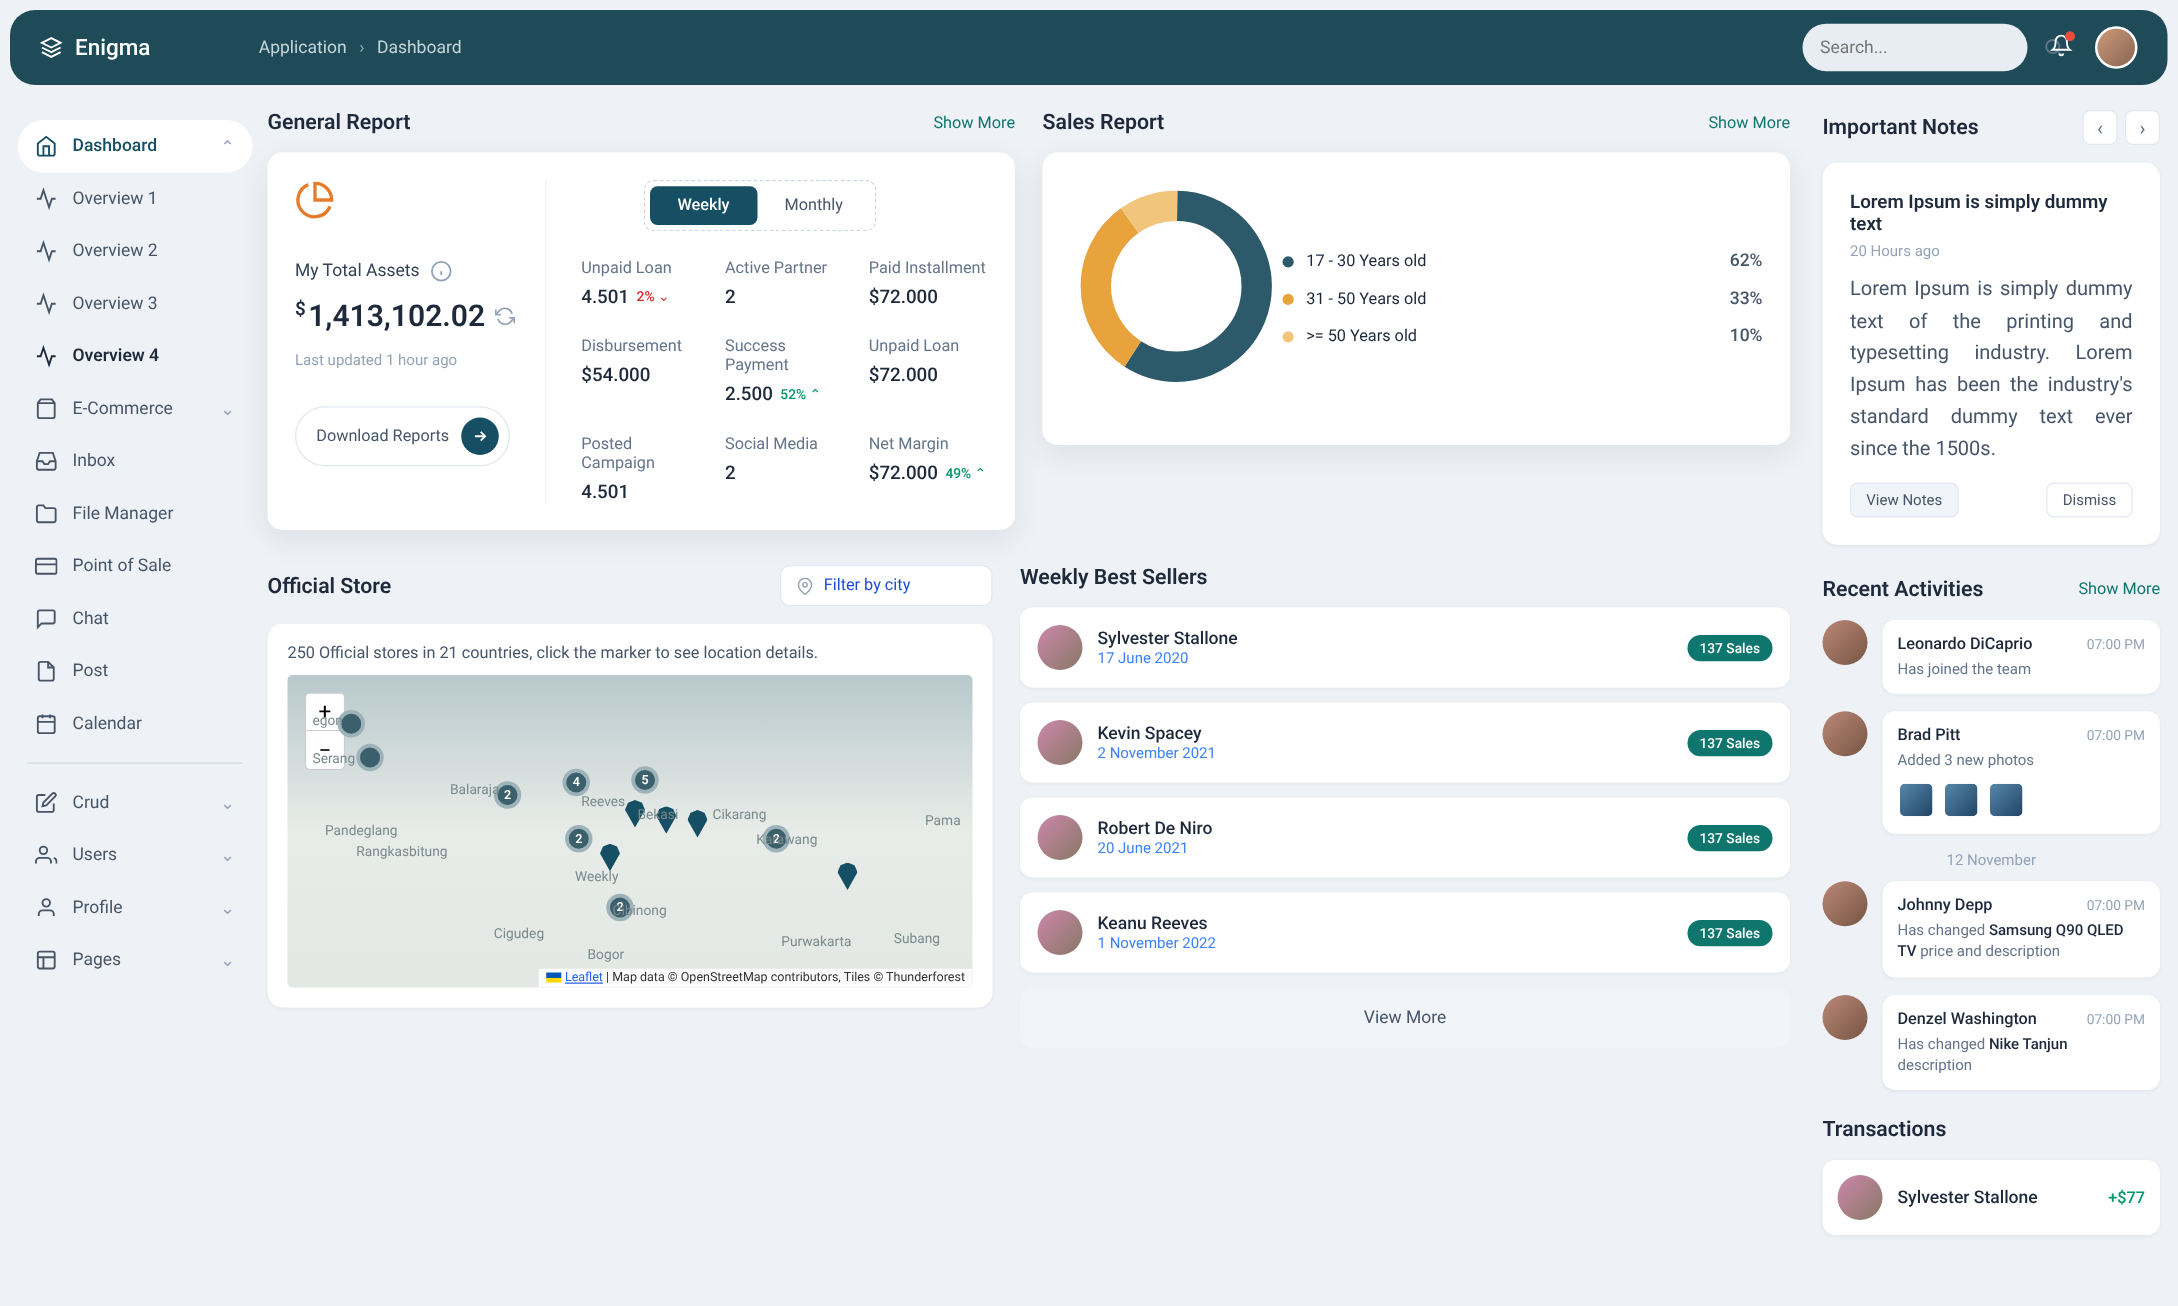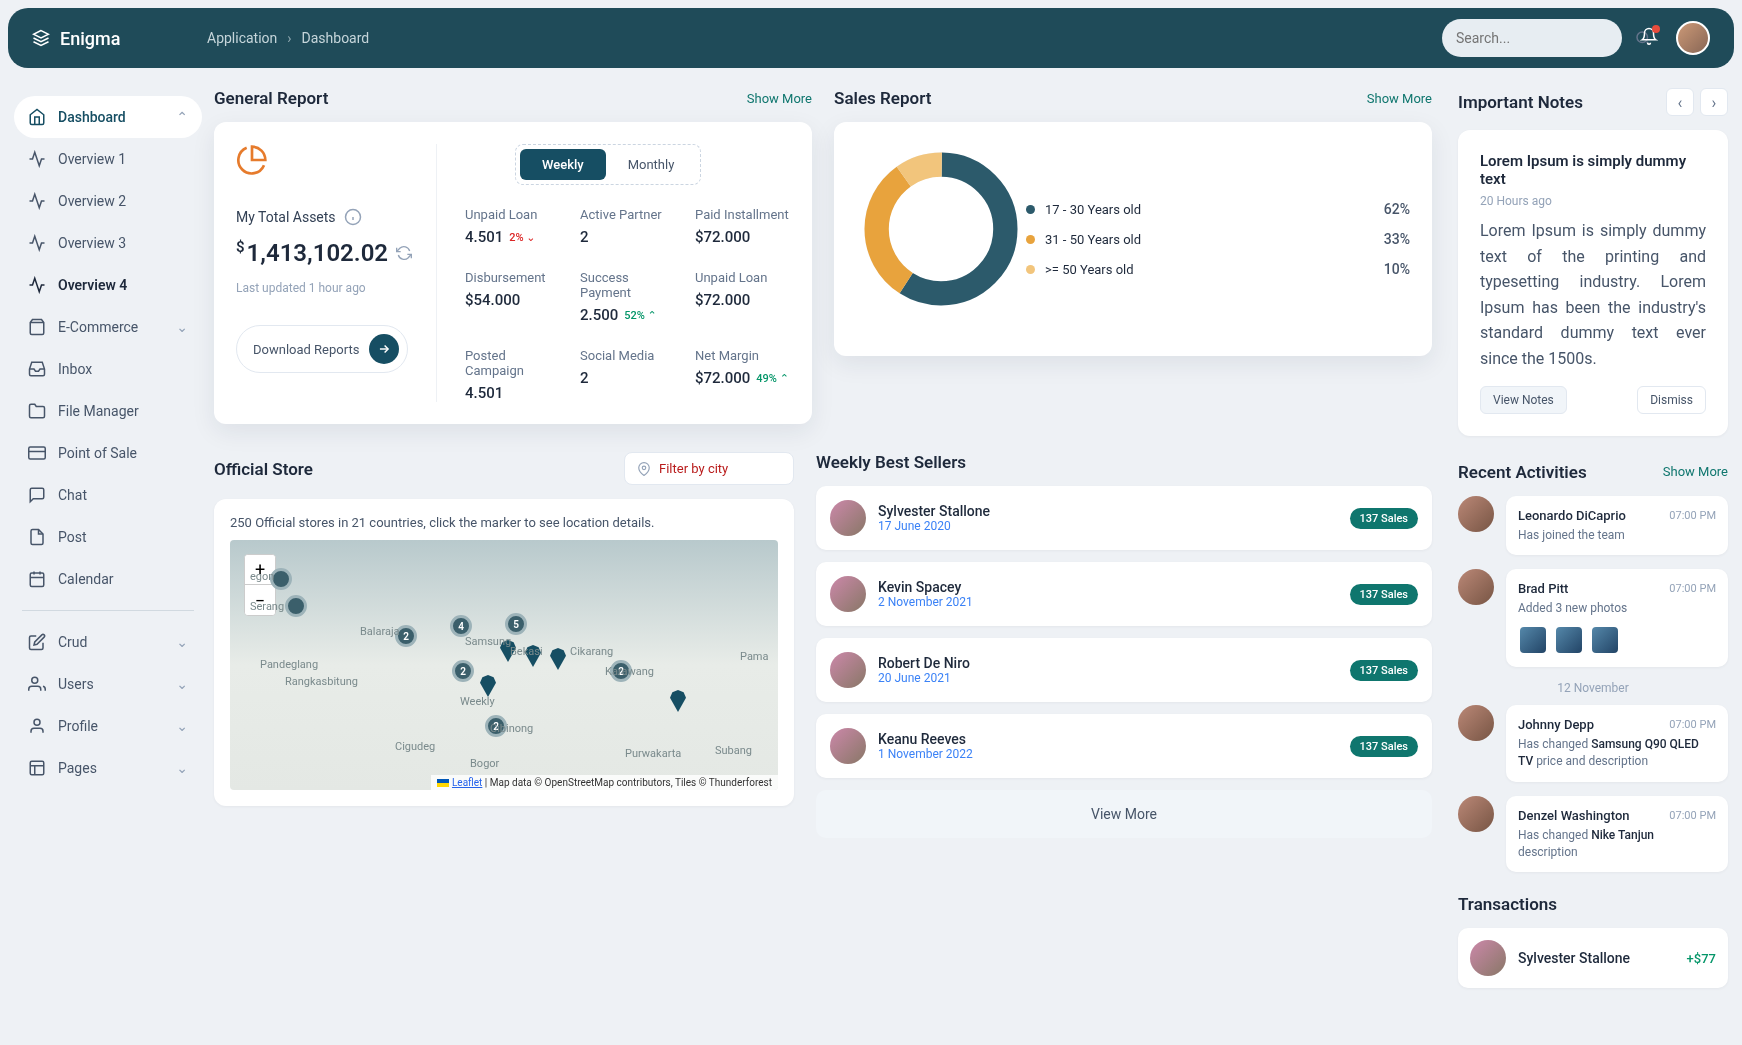--- a/index.html
+++ b/index.html
@@ -59,21 +59,21 @@
 .sales-card{display:flex;flex-direction:row;align-items:center}
 .donut-wrap{position:relative;width:170px;height:170px;margin-bottom:20px}
 .legend-rows{width:100%;display:flex;flex-direction:column;gap:14px;font-size:13px}
 .lrow{display:flex;align-items:center;gap:10px}
 .dot{width:9px;height:9px;border-radius:50%}
 .lrow .pct2{margin-left:auto;color:#475569;font-weight:500;font-size:14px}
 
 .store-row{display:grid;grid-template-columns:580px 1fr;gap:22px;margin-top:28px}
 .store-head{display:flex;justify-content:space-between;align-items:center;margin-bottom:14px}
 .store-head h2{font-size:17px;font-weight:600}
-.filter-input{display:flex;align-items:center;gap:8px;border:1px solid #e2e8f0;border-radius:8px;padding:8px 12px;background:#fff;font-size:13px;color:#b91c1c;width:170px}
+.filter-input{display:flex;align-items:center;gap:8px;border:1px solid #e2e8f0;border-radius:8px;padding:8px 12px;background:#fff;font-size:13px;color:#1d4ed8;width:170px}
 .store-card{padding:16px}
 .store-card .hint{font-size:13px;color:#475569;margin-bottom:10px}
 .map{position:relative;width:100%;height:250px;background:linear-gradient(180deg,#b8c9cc 0%,#e8ece8 50%,#e4e8e4 100%);border-radius:4px;overflow:hidden}
 .map-labels{position:absolute;inset:0;pointer-events:none}
 .map-labels span{position:absolute;font-size:11px;color:#7a8a8c}
 .marker{position:absolute;width:22px;height:22px;border-radius:50%;background:#3b5f6b;border:3px solid #9db3b9;display:flex;align-items:center;justify-content:center;color:#fff;font-size:10px;font-weight:600}
 .pin{position:absolute;width:16px;height:22px}
 .pin::before{content:"";position:absolute;inset:0;background:#164e63;clip-path:polygon(50% 100%,0 35%,15% 10%,50% 0,85% 10%,100% 35%)}
 .zoom-ctrl{position:absolute;top:14px;left:14px;display:flex;flex-direction:column;background:#fff;border:1px solid #ccc;border-radius:4px;overflow:hidden}
 .zoom-ctrl button{width:30px;height:30px;border:none;background:#fff;font-size:18px;cursor:pointer;border-bottom:1px solid #ccc}
@@ -433,21 +433,21 @@
               <div class="pin" style="top:105px;left:295px"></div>
               <div class="pin" style="top:108px;left:320px"></div>
               <div class="pin" style="top:135px;left:250px"></div>
               <div class="pin" style="top:150px;left:440px"></div>
               <div class="map-labels">
                 <span style="top:30px;left:20px">egon</span>
                 <span style="top:60px;left:20px">Serang</span>
                 <span style="top:85px;left:130px">Balaraja</span>
                 <span style="top:118px;left:30px">Pandeglang</span>
                 <span style="top:135px;left:55px">Rangkasbitung</span>
-                <span style="top:95px;left:235px">Samsung</span>
+                <span style="top:95px;left:235px">Reeves</span>
                 <span style="top:105px;left:280px">Bekasi</span>
                 <span style="top:155px;left:230px">Weekly</span>
                 <span style="top:217px;left:240px">Bogor</span>
                 <span style="top:105px;left:340px">Cikarang</span>
                 <span style="top:125px;left:375px">Karawang</span>
                 <span style="top:207px;left:395px">Purwakarta</span>
                 <span style="top:182px;left:260px">Cibinong</span>
                 <span style="top:200px;left:165px">Cigudeg</span>
                 <span style="top:204px;left:485px">Subang</span>
                 <span style="top:110px;left:510px">Pama</span>

